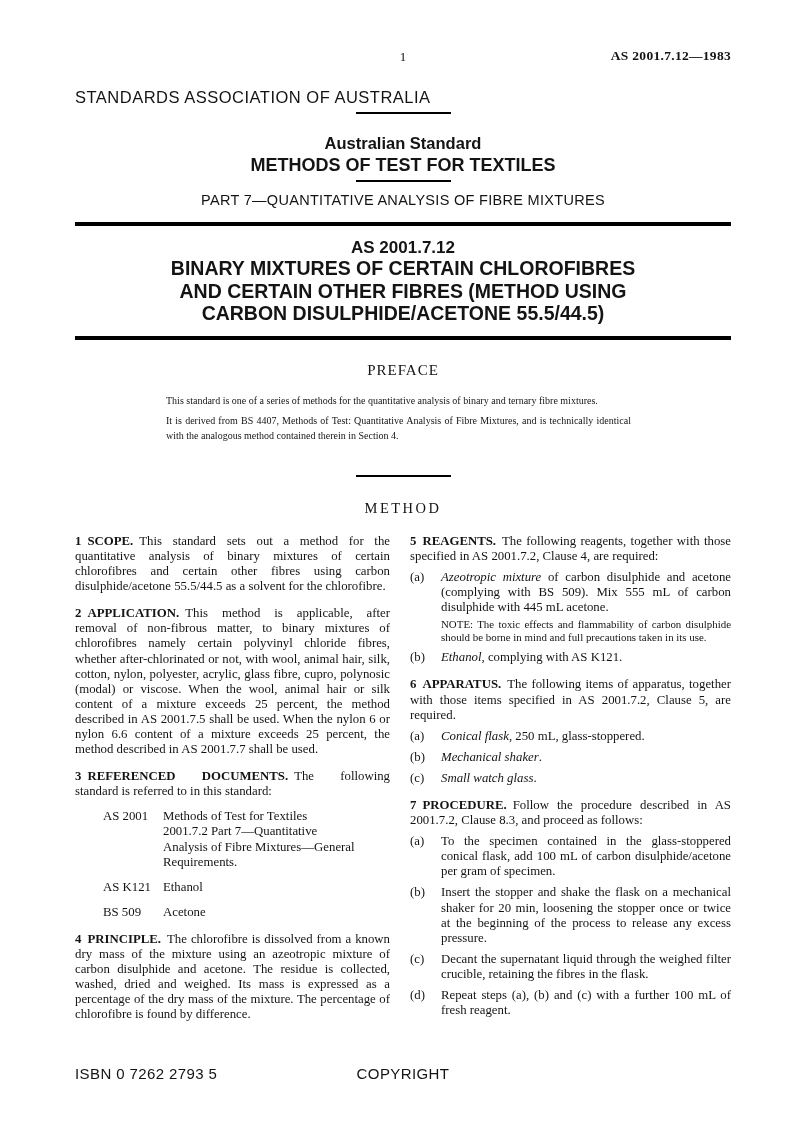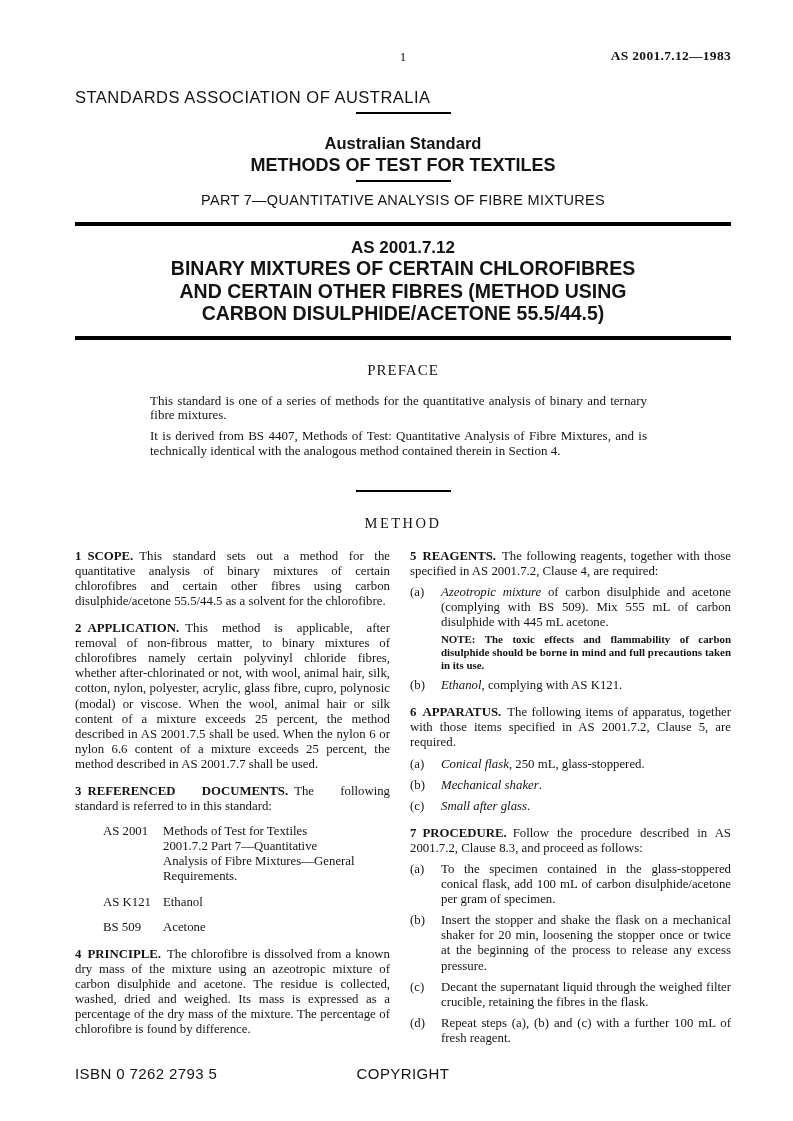--- a/index.html
+++ b/index.html
@@ -31,21 +31,21 @@
   .std-num { margin-top:12px; text-align:center; font-family:Liberation Sans, sans-serif;
          font-weight:bold; font-size:17px; line-height:19px; }
   .title-line { text-align:center; font-family:"Liberation Sans", sans-serif;
          font-weight:bold; font-size:19.5px; line-height:22.5px; }
   .title-block { margin-top:4px; }
   .rule-thick.under-title { margin-top:11px; }
 
   
   .preface-head { margin-top:21px; text-align:center; font-size:15px; letter-spacing:1px; line-height:18px; }
   .preface-body { margin:15px 0 0 75px; width:497px; }
-  .preface-body p { margin:0 0 6px; font-size:13px; line-height:14.8px; text-align:justify; }
+  .preface-body p { margin:0 16px 6px; font-size:10px; line-height:14.8px; text-align:justify; }
 
   
   .method-rule { width:95px; border:0; border-top:2px solid #000; margin:31px auto 0; }
   .method-head { margin-top:23px; text-align:center; font-size:14.5px; letter-spacing:2.5px; line-height:16px; }
 
   
   .columns { display:flex; margin-top:18px; }
   .col-left { width:315px; flex:none; }
   .col-gap { width:20px; flex:none; }
   .col-right { flex:1; }
@@ -57,21 +57,21 @@
   
   .refs { margin-top:2px; }
   .ref-row { display:flex; margin-top:10px; margin-left:28px; font-size:12.8px; line-height:15.1px; }
   .ref-code { width:60px; flex:none; }
   .ref-desc { flex:1; }
 
   
   .item { display:flex; margin-top:6px; font-size:12.8px; line-height:15.1px; }
   .item-label { width:31px; flex:none; }
   .item-body { flex:1; text-align:justify; }
-  .note { margin:3px 0 0 31px; font-size:10.9px; line-height:13px; text-align:justify;font-weight:bold; }
+  .note { margin:3px 0 0 31px; font-size:10.9px; line-height:13px; text-align:justify; }
 
   
   .footer { position:absolute; left:75px; top:1065px; width:656px; height:16px;
             font-family:"Liberation Sans", sans-serif; font-size:15px; letter-spacing:0.4px; }
   .isbn { position:absolute; left:0; top:0; }
   .copyright { position:absolute; left:0; right:0; top:0; text-align:center; }
 </style>
 </head>
 <body>
 
@@ -182,21 +182,21 @@
         <div class="item">
           <div class="item-label">(a)</div>
           <div class="item-body"><i>Conical flask</i><span>, 250 mL, glass-stoppered.</span></div>
         </div>
         <div class="item">
           <div class="item-label">(b)</div>
           <div class="item-body"><i>Mechanical shaker</i><span>.</span></div>
         </div>
         <div class="item">
           <div class="item-label">(c)</div>
-          <div class="item-body"><i>Small after glass</i><span>.</span></div>
+          <div class="item-body"><i>Small watch glass</i><span>.</span></div>
         </div>
 
         <div class="sec">
           <span class="sec-num">7</span><span class="sec-title">PROCEDURE.</span><span>Follow the procedure described in AS 2001.7.2, Clause 8.3, and proceed as follows:</span>
         </div>
         <div class="item">
           <div class="item-label">(a)</div>
           <div class="item-body">To the specimen contained in the glass-stoppered conical flask, add 100 mL of carbon disulphide/acetone per gram of specimen.</div>
         </div>
         <div class="item">

